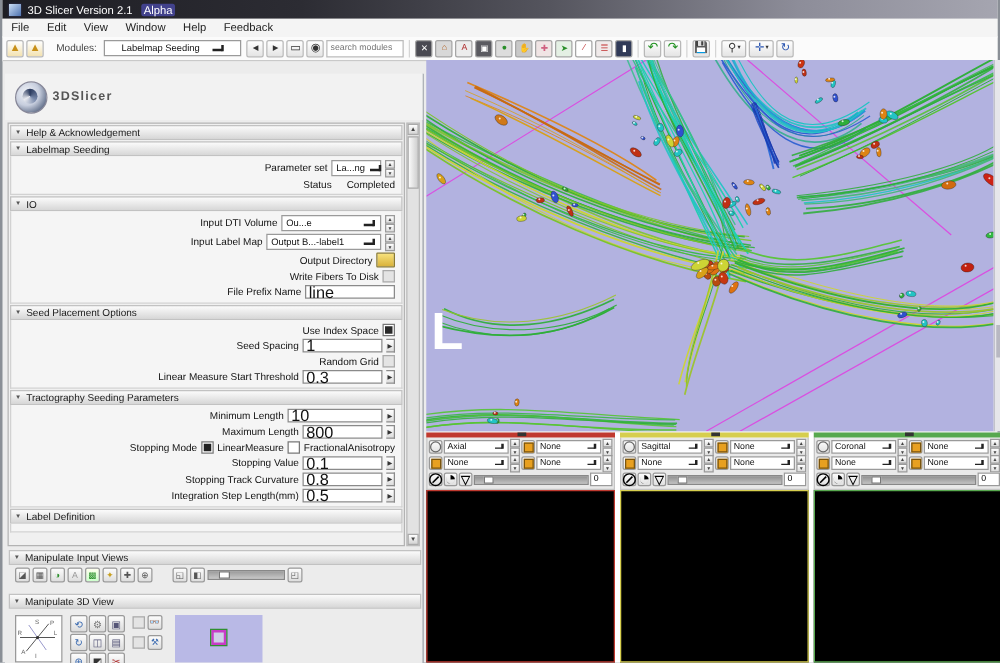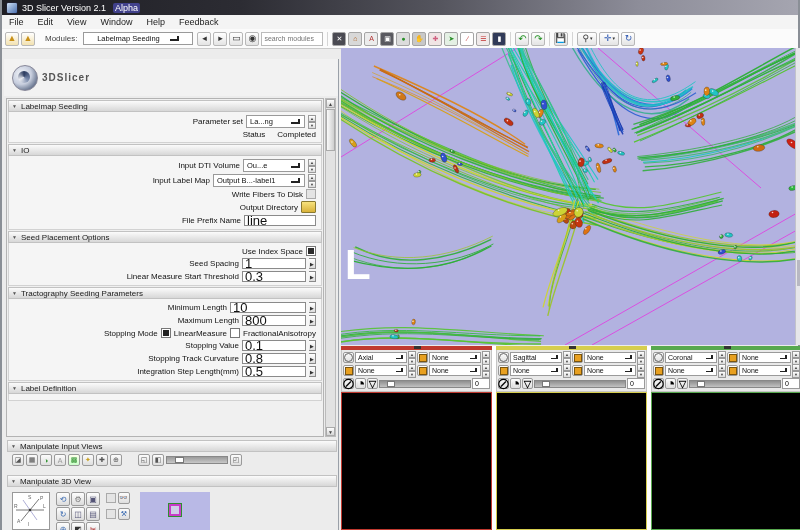--- a/index.html
+++ b/index.html
@@ -164,29 +164,33 @@
   </div>
 
   <div class="left">
     <div class="logo-row">
       <span class="logo-circle"></span>
       <span class="logo-text">3DSlicer</span>
     </div>
 
     <div class="scrollarea">
 
+      <div class="sec-h">
+        <span class="tri">▼</span>
+        <span>Help &amp; Acknowledgement</span>
+      </div>
 
       <div class="sec-h">
         <span class="tri">▼</span>
         <span>Labelmap Seeding</span>
       </div>
       <div class="sec-c">
         <div class="row">
           <span>Parameter set</span>
-          <span class="combo" style="width:59px">
+          <span class="combo" style="width:40px">
             <span>La...ng</span>
             <span class="kwar"></span>
           </span>
           <span class="spin">
               <span>▲</span>
               <span>▼</span>
             </span>
         </div>
         <div class="row">
           <span>Status</span>
@@ -195,47 +199,47 @@
         </div>
       </div>
 
       <div class="sec-h">
         <span class="tri">▼</span>
         <span>IO</span>
       </div>
       <div class="sec-c">
         <div class="row">
           <span>Input DTI Volume</span>
-          <span class="combo" style="width:62px">
+          <span class="combo" style="width:80px">
             <span>Ou...e</span>
             <span class="kwar"></span>
           </span>
           <span class="spin">
               <span>▲</span>
               <span>▼</span>
             </span>
         </div>
         <div class="row">
           <span>Input Label Map</span>
           <span class="combo" style="width:92px">
             <span>Output B...-label1</span>
             <span class="kwar"></span>
           </span>
           <span class="spin">
               <span>▲</span>
               <span>▼</span>
             </span>
         </div>
         <div class="row">
+          <span>Output Directory</span>
+          <span class="folderbtn"></span>
+        </div>
+        <div class="row">
           <span>Write Fibers To Disk</span>
           <span class="cb dis"></span>
-        </div>
-        <div class="row">
-          <span>Output Directory</span>
-          <span class="folderbtn"></span>
         </div>
         <div class="row">
           <span>File Prefix Name</span>
           <span class="field" style="width:72px">
             <span>line</span>
           </span>
         </div>
       </div>
 
       <div class="sec-h">
@@ -246,20 +250,24 @@
         <div class="row">
           <span>Use Index Space</span>
           <span class="cb checked"></span>
         </div>
         <div class="row">
           <span>Seed Spacing</span>
           <span class="field" style="width:64px">
             <span>1</span>
           </span>
             <span class="rarrow">▶</span>
+        </div>
+        <div class="row">
+          <span>Random Grid</span>
+          <span class="cb dis"></span>
         </div>
         <div class="row">
           <span>Linear Measure Start Threshold</span>
           <span class="field" style="width:64px">
             <span>0.3</span>
           </span>
             <span class="rarrow">▶</span>
         </div>
       </div>
 

